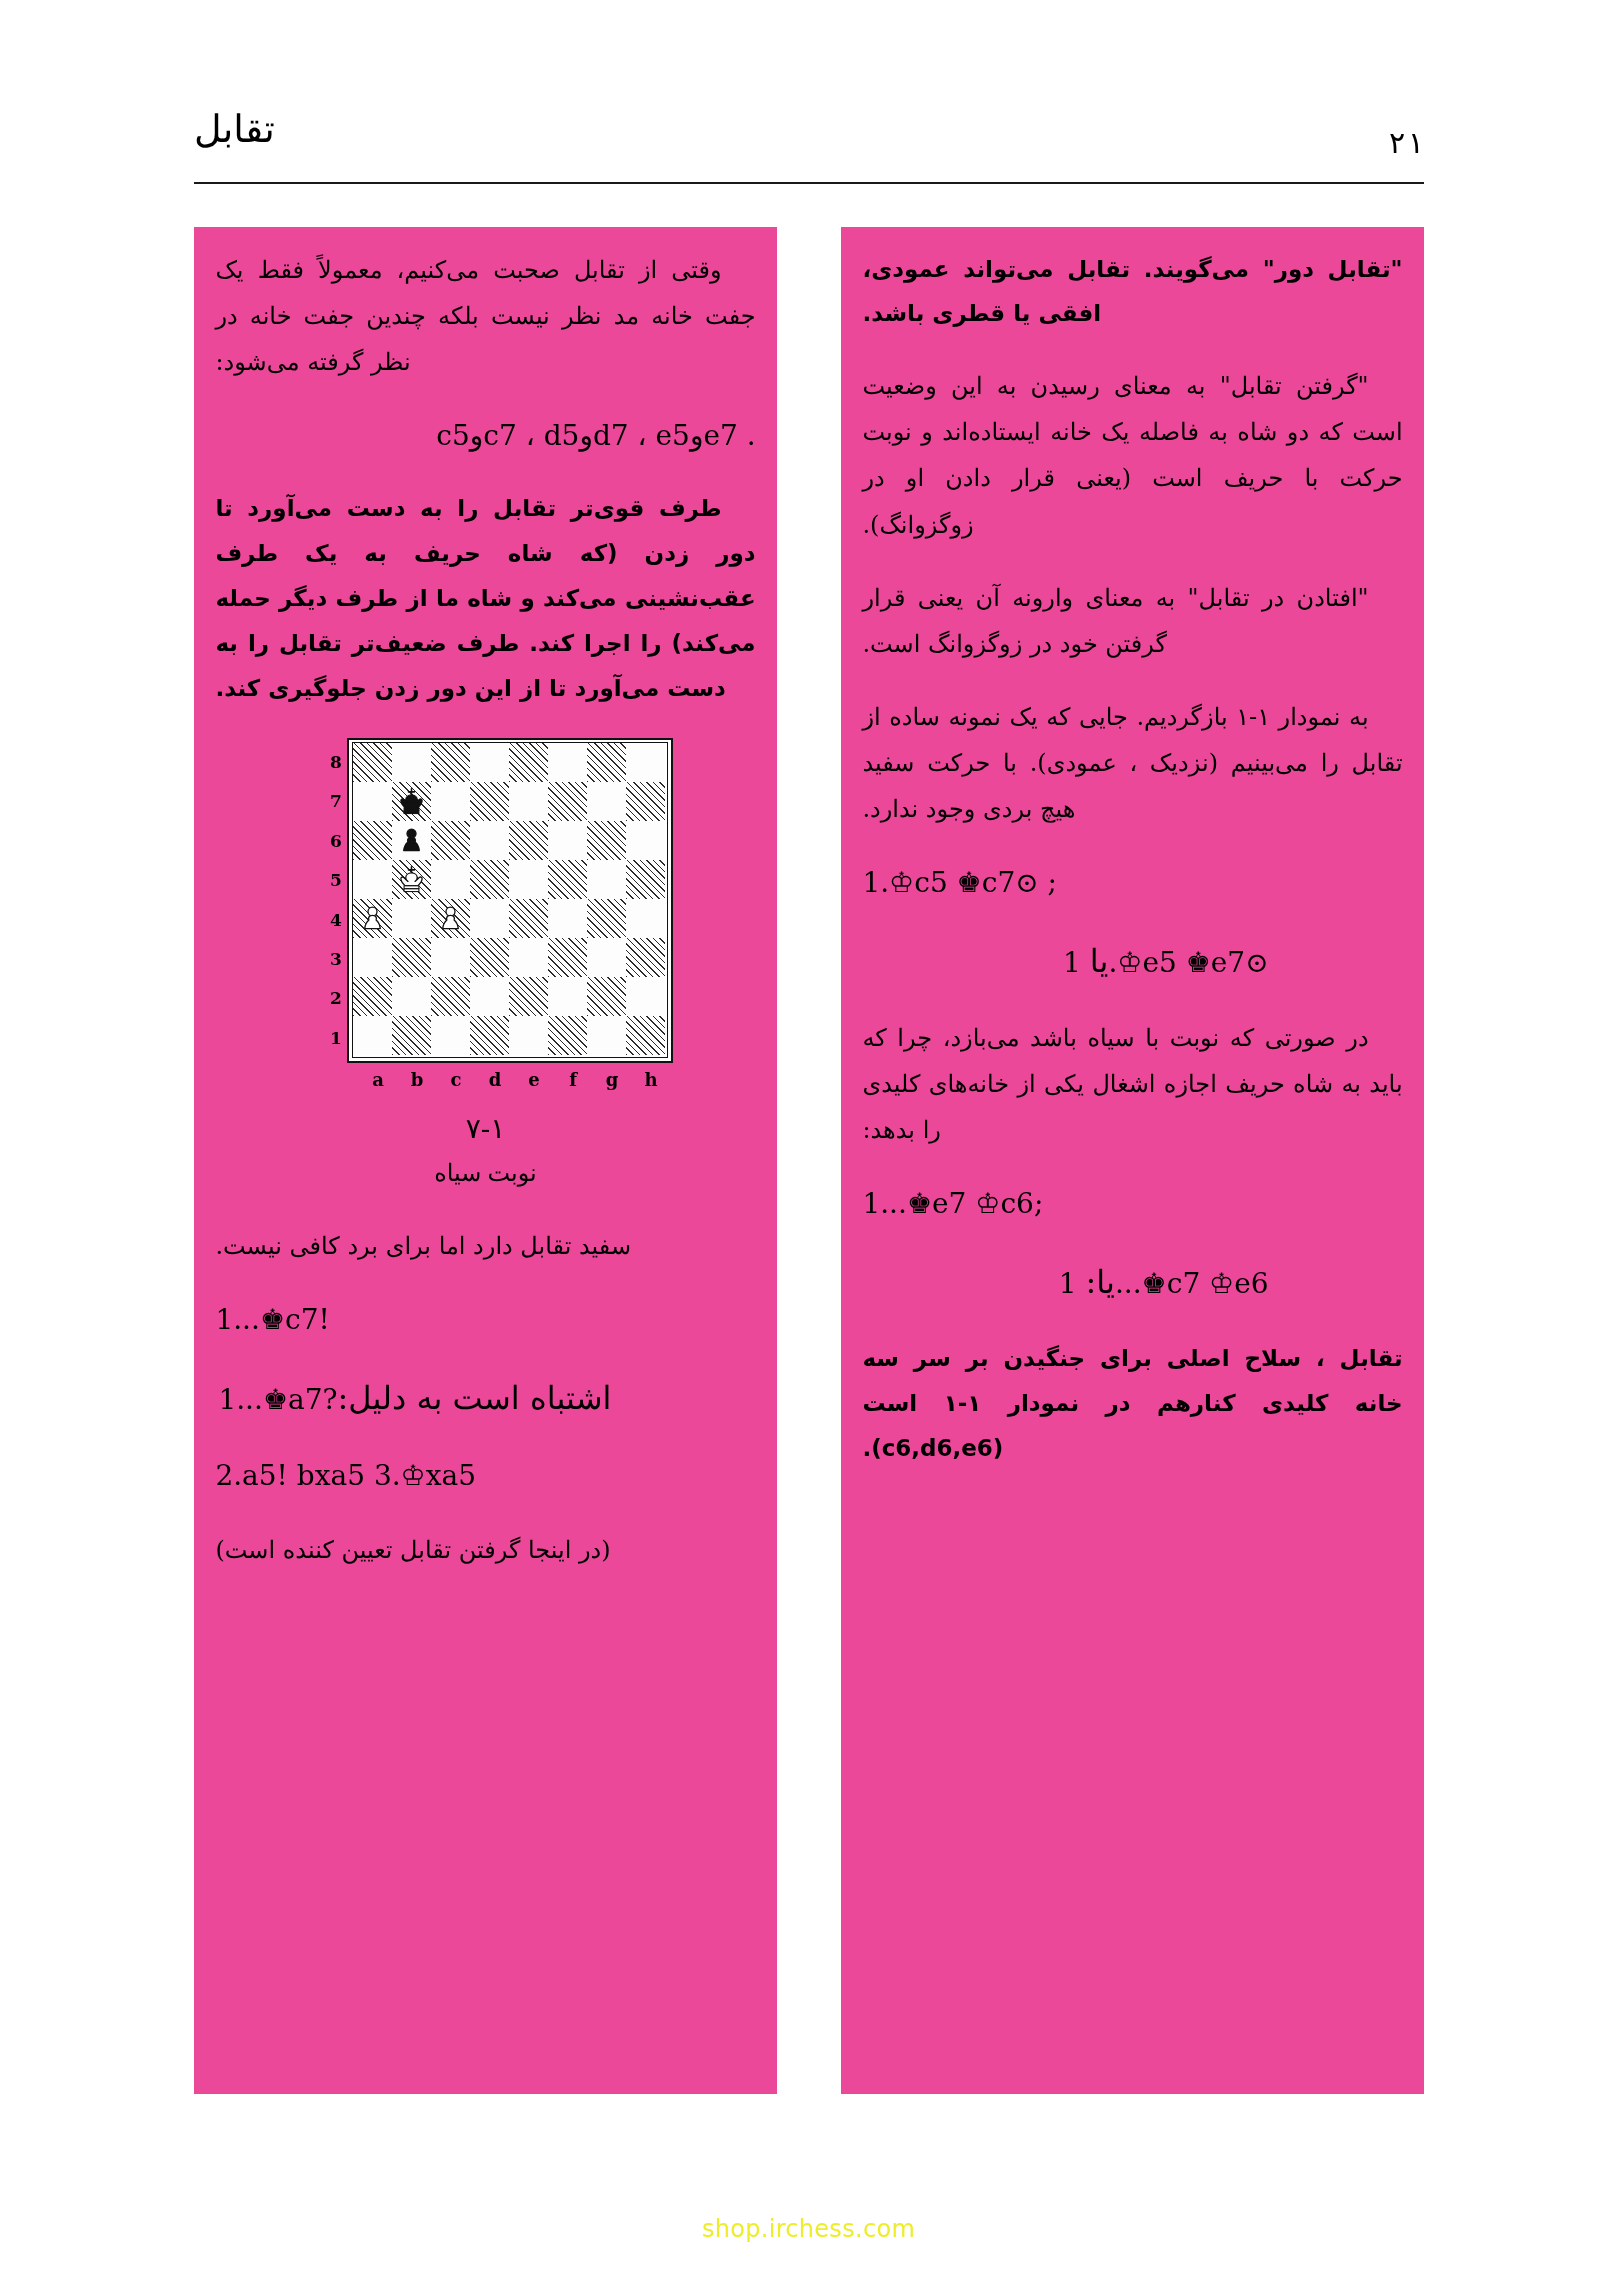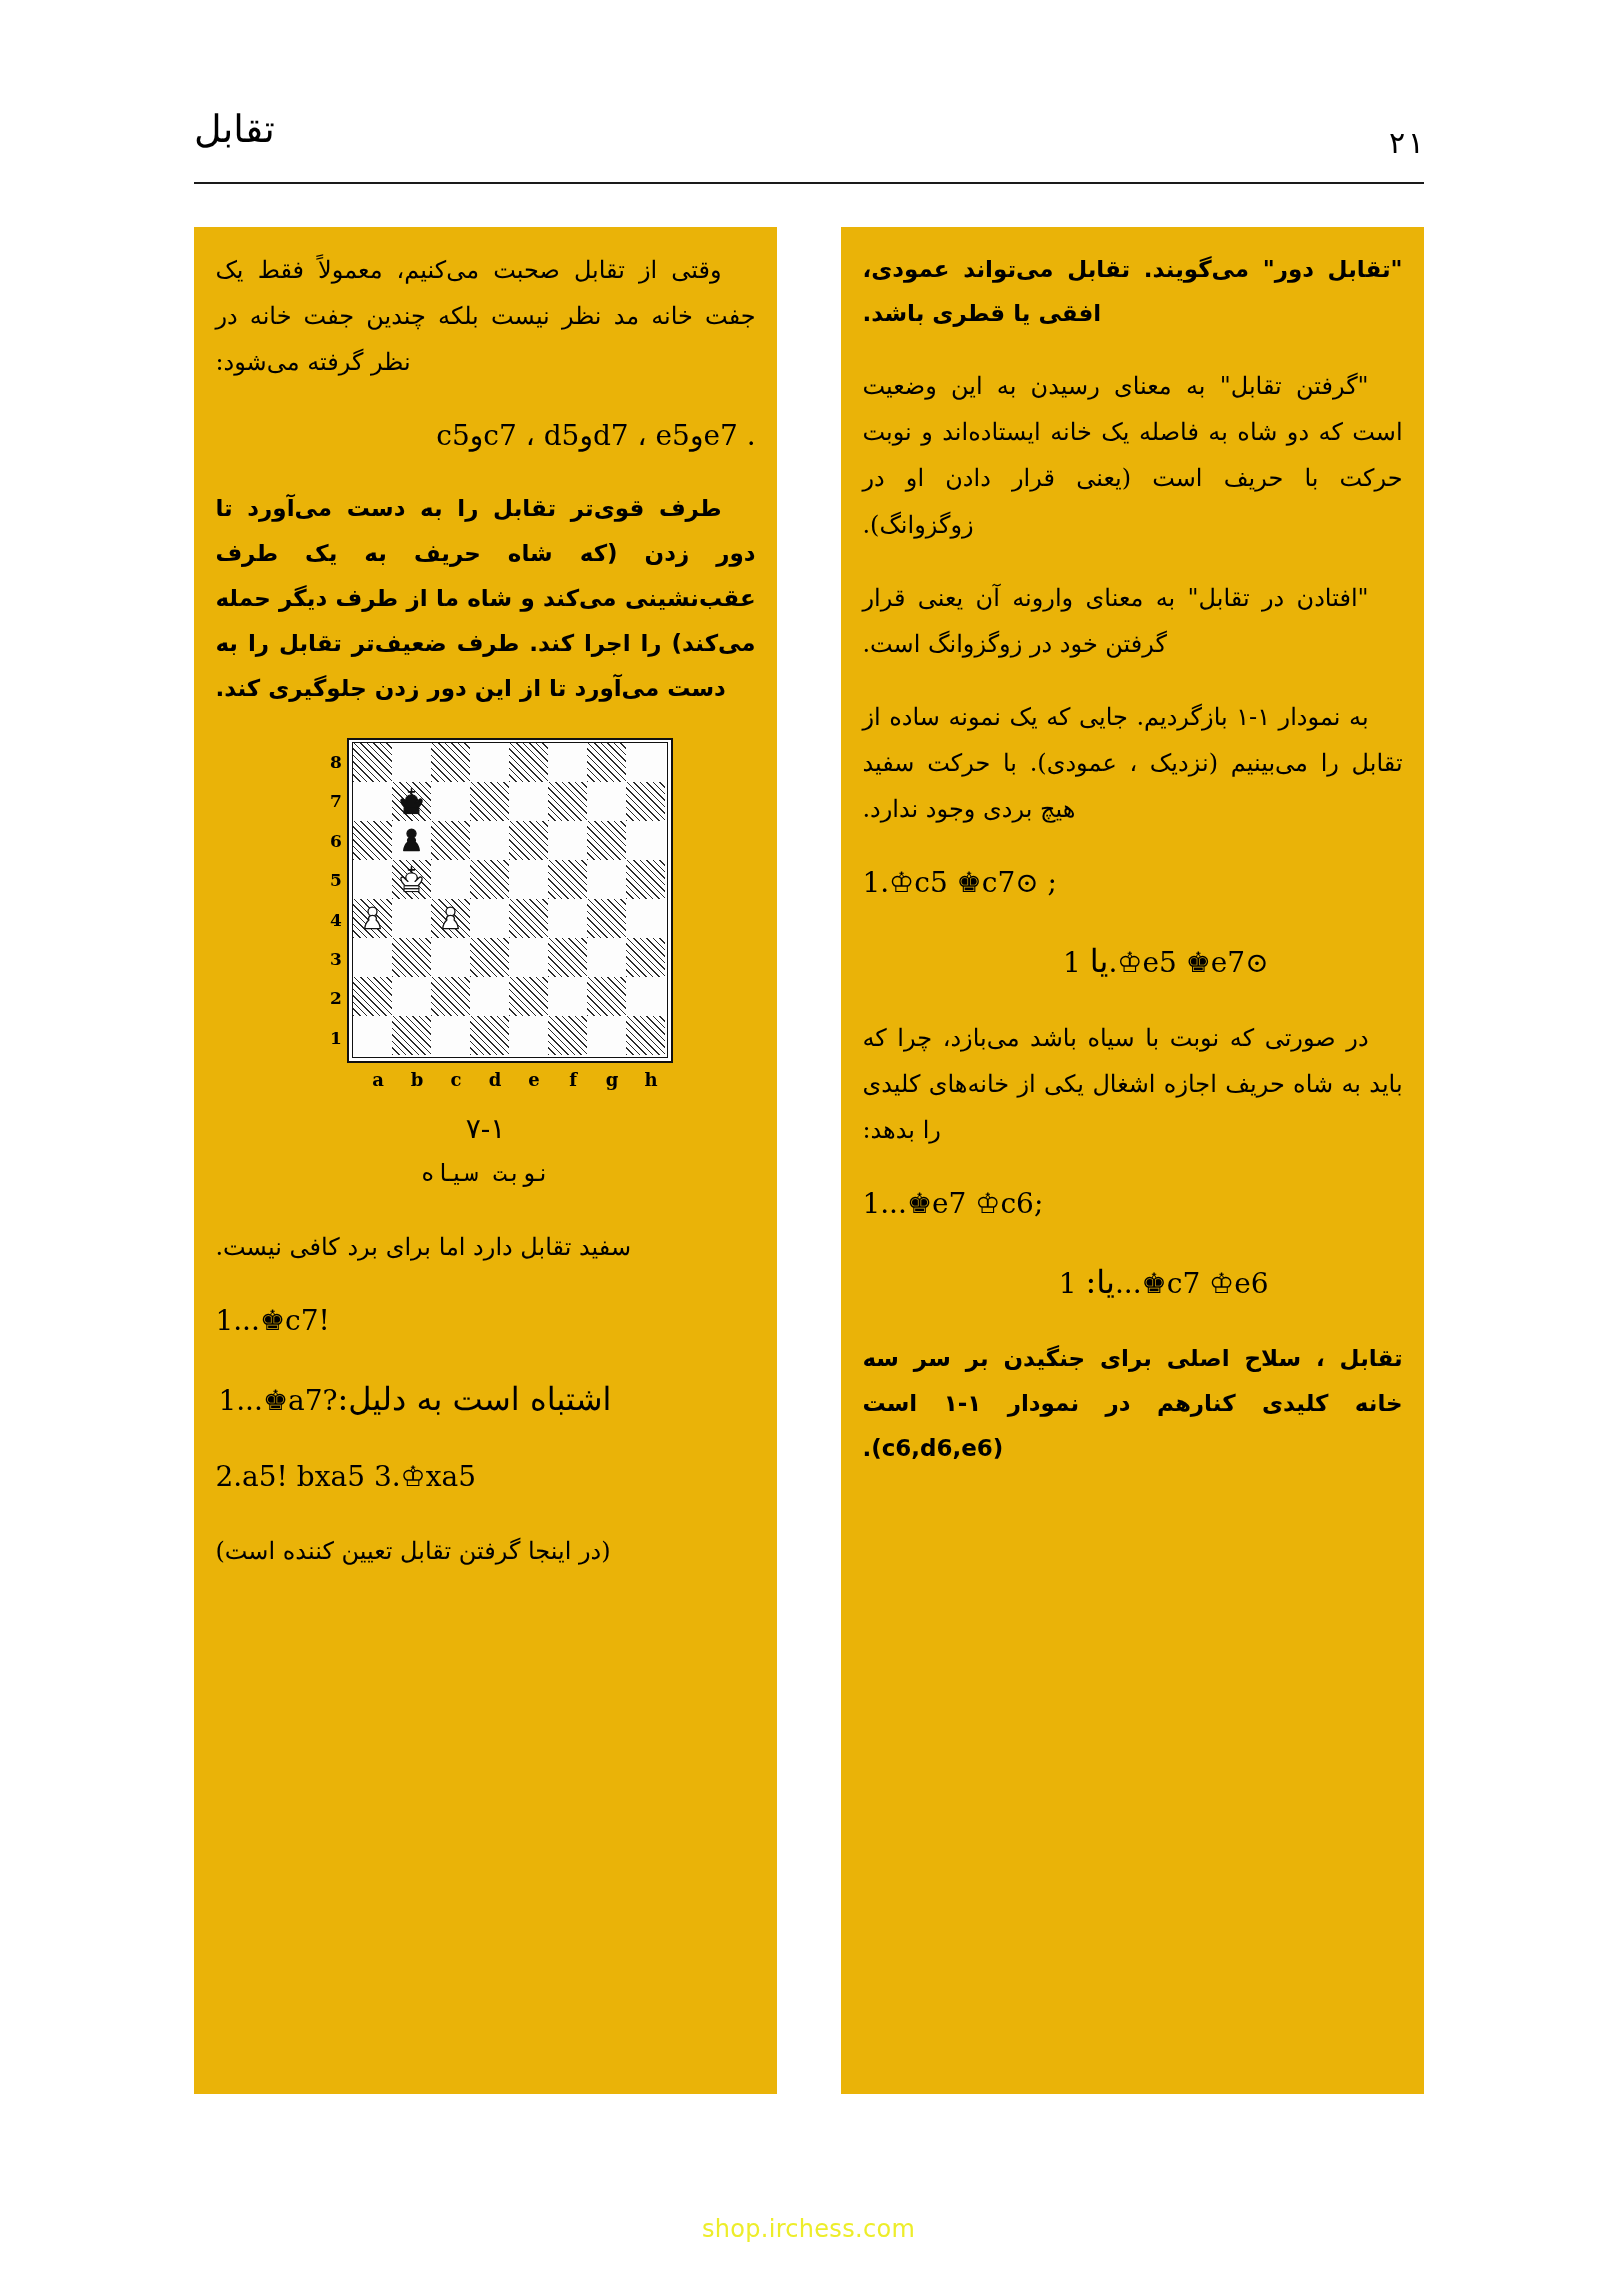--- a/index.html
+++ b/index.html
@@ -55,21 +55,21 @@
     position: absolute;
     left: 194px;
     top: 227px;
     width: 1230px;
     height: 1867px;
     display: flex;
     flex-direction: row;
     gap: 64px;
   }
   .col {
-    background: #eab308;
+    background: #ec4899;
     width: 583px;
     padding: 19.6px 21.4px 27px 21.4px;
     box-sizing: border-box;
   }
 
   
   p.para {
     margin: 0 0 27px 0;
     font-family: "DejaVu Serif", "Liberation Serif", serif;
     font-size: 24px;
@@ -187,21 +187,21 @@
   }
   .fig-num {
     margin-top: 21.4px;
     font-family: "DejaVu Serif", "Liberation Serif", serif;
     font-size: 28px;
     text-align: center;
   }
   .fig-cap {
     margin-top: 14.3px;
     margin-bottom: 27px;
-    font-family: Liberation Mono, monospace;
+    font-family: Liberation Serif, serif;
     font-size: 24px;
     text-align: center;
     direction: rtl;
   }
 
   
   .watermark {
     position: absolute;
     left: 0;
     right: 0;

